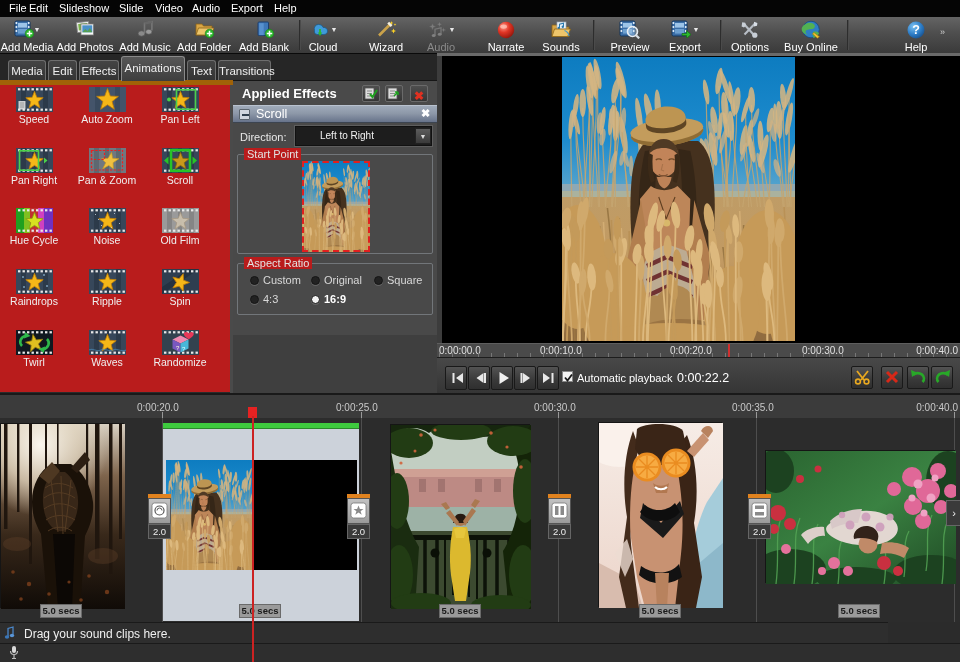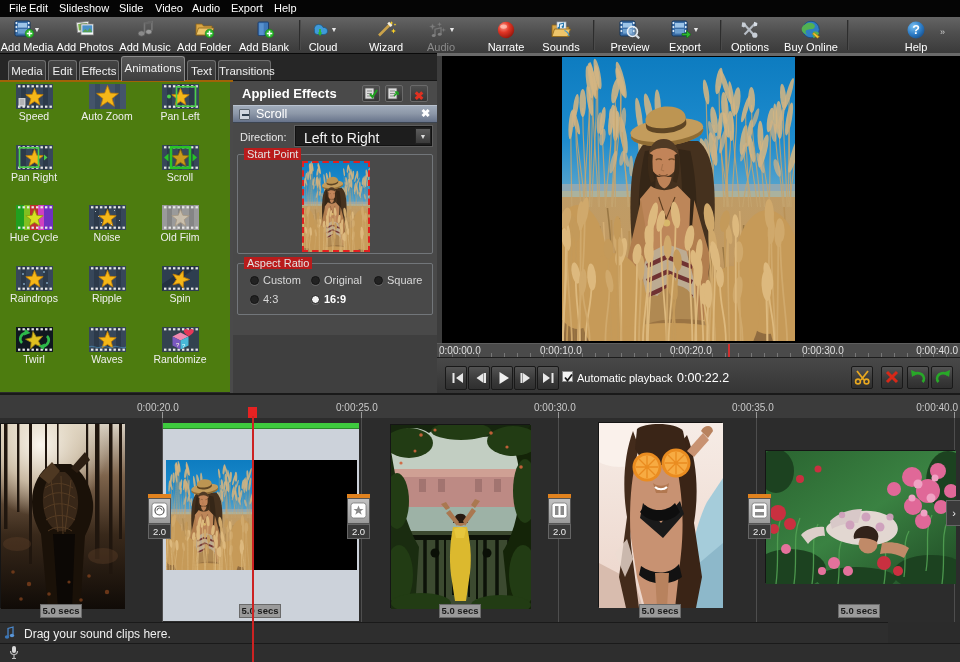--- a/index.html
+++ b/index.html
@@ -214,21 +214,21 @@
 <div class="a" style="left:940px;top:10px;color:#cfcfcf;font-size:9px;letter-spacing:-2px">»</div>
 </div>
 <div class="a" style="left:0;top:53px;width:437px;height:27px;background:#262626;border-top:1px solid #0a0a0a">
 <div class="a tab" style="left:8px;width:38px">Media</div>
 <div class="a tab" style="left:48px;width:29px">Edit</div>
 <div class="a tab" style="left:79px;width:40px">Effects</div>
 <div class="a tab" style="left:187px;width:29px">Text</div>
 <div class="a tab" style="left:218px;width:53px">Transitions</div>
 <div class="a tab" style="left:121px;width:64px;top:2px;height:25px;background:linear-gradient(#575757,#3e3e3e);border-color:#8a8a8a;line-height:22px;z-index:2">Animations</div>
 </div>
-<div class="a" style="left:0;top:80px;width:233px;height:312px;background:#4d7c0f;border-top:2px solid #a16207">
+<div class="a" style="left:0;top:80px;width:233px;height:312px;background:#b91c1c;border-top:5px solid #a16207">
 <div class="a" style="left:230px;top:0;width:3px;height:312px;background:#4a4a4a"></div>
 <div class="a ef" style="left:-3px;top:2px;width:74px">
         <svg width="37" height="25" viewBox="0 0 37 25" style="display:block;margin:0 auto">
           <rect width="37" height="25" fill="#37475a"></rect>
           <g fill="#2c3a4a">
             <rect x="5" width="5" height="25"></rect>
             <rect x="16" width="4" height="25"></rect>
             <rect x="27" width="5" height="25"></rect>
           </g>
           <g fill="#e8e8e8">
@@ -322,20 +322,34 @@
             <rect x="29.0" y="1.2" width="2.4" height="2.2"></rect>
             <rect x="29.0" y="21.6" width="2.4" height="2.2"></rect>
             <rect x="33.5" y="1.2" width="2.4" height="2.2"></rect>
             <rect x="33.5" y="21.6" width="2.4" height="2.2"></rect>
           </g>
           <polygon points="18.5,4.3 20.8,10.3 27.2,10.7 22.2,14.7 23.9,20.9 18.5,17.4 13.1,20.9 14.8,14.7 9.8,10.7 16.2,10.3" fill="#f5b718" stroke="#c07d08" stroke-width=".8"></polygon>
           <rect x="3.5" y="2.8" width="19" height="19.4" fill="none" stroke="#4ad04a" stroke-width="1.6"></rect>
           <polygon points="28,9.5 31.5,12.5 28,15.5" fill="#4ad04a"></polygon>
         </svg>
         <div class="lbl">Pan Right</div>
+      </div>
+<div class="a ef" style="left:70px;top:63px;width:74px">
+        <svg width="37" height="25" viewBox="0 0 37 25" style="display:block;margin:0 auto">
+          <rect width="37" height="25" fill="#707880"></rect>
+          <g fill="#5e6870">
+            <rect x="5" width="5" height="25"></rect>
+            <rect x="16" width="4" height="25"></rect>
+            <rect x="27" width="5" height="25"></rect>
+          </g>
+          <polygon points="18.5,4.3 20.8,10.3 27.2,10.7 22.2,14.7 23.9,20.9 18.5,17.4 13.1,20.9 14.8,14.7 9.8,10.7 16.2,10.3" fill="#f0c040" stroke="#c89820" stroke-width=".6" transform="skewX(-12) translate(5,0)"></polygon>
+          <rect x="2.5" y="2.5" width="13" height="9" fill="none" stroke="#e82020" stroke-width="1.2" stroke-dasharray="2.2,1.6"></rect>
+          <rect x="2.5" y="2.5" width="31" height="19.5" fill="none" stroke="#e82020" stroke-width="1.2" stroke-dasharray="2.2,1.6"></rect>
+        </svg>
+        <div class="lbl">Pan &amp; Zoom</div>
       </div>
 <div class="a ef" style="left:143px;top:63px;width:74px">
         <svg width="37" height="25" viewBox="0 0 37 25" style="display:block;margin:0 auto">
           <rect width="37" height="25" fill="#37475a"></rect>
           <g fill="#2c3a4a">
             <rect x="5" width="5" height="25"></rect>
             <rect x="16" width="4" height="25"></rect>
             <rect x="27" width="5" height="25"></rect>
           </g>
           <g fill="#e8e8e8">
@@ -666,21 +680,21 @@
 <div class="a" style="left:177px;top:4px;width:18px;height:17px;background:linear-gradient(#4e4e4e,#353535);border:1px solid #6a6a6a;border-radius:2px;text-align:center"><span style="color:#e03020;font-weight:bold;font-size:12px;line-height:15px">✖</span></div>
 <div class="a thead" style="left:0;top:24px;width:204px;height:18px">
 <span class="a" style="left:6px;top:3px;width:11px;height:11px;background:#cfd6de;border:1px solid #5a646e;border-radius:1px">
             <span class="a" style="left:2px;top:4px;width:7px;height:2px;background:#30404e"></span>
           </span>
 <span class="a" style="left:23px;top:1px;font-size:12.5px">Scroll</span>
           <span class="a" style="left:188px;top:1px;font-weight:bold;font-size:11px">✖</span>
         </div>
 <span class="a" style="left:7px;top:50px;font-size:11px;color:#e8e8e8">Direction:</span>
 <div class="a" style="left:62px;top:45px;width:137px;height:20px;background:#1d1d1d;border:1px solid #111;box-shadow:0 0 0 1px #5e5e5e">
-          <span class="a" style="left:8px;top:3px;font-size:14px;color:#f2f2f2">Left to Right</span>
+          <span class="a" style="left:24px;top:3px;font-size:10px;color:#f2f2f2">Left to Right</span>
           <span class="a" style="left:119px;top:1px;width:16px;height:16px;background:linear-gradient(#5c5c5c,#3a3a3a);border:1px solid #222;text-align:center;color:#ddd;font-size:7px;line-height:16px">▼</span>
         </div>
 <div class="a grp" style="left:4px;top:73px;width:196px;height:100px">
           <span class="grplbl">Start Point</span>
 <div class="a" style="left:64px;top:6px;width:68px;height:91px;background:#333;outline:2px dashed #e02020;outline-offset:-2px"><svg width="68" height="91" viewBox="0 0 236 284" preserveAspectRatio="none">
               <defs>
                 <linearGradient id="skysp" x1="0" y1="0" x2="0" y2="1">
                   <stop offset="0" stop-color="#0d7cc0"></stop>
                   <stop offset=".6" stop-color="#1e8cce"></stop>
                   <stop offset="1" stop-color="#60a8cc"></stop>

